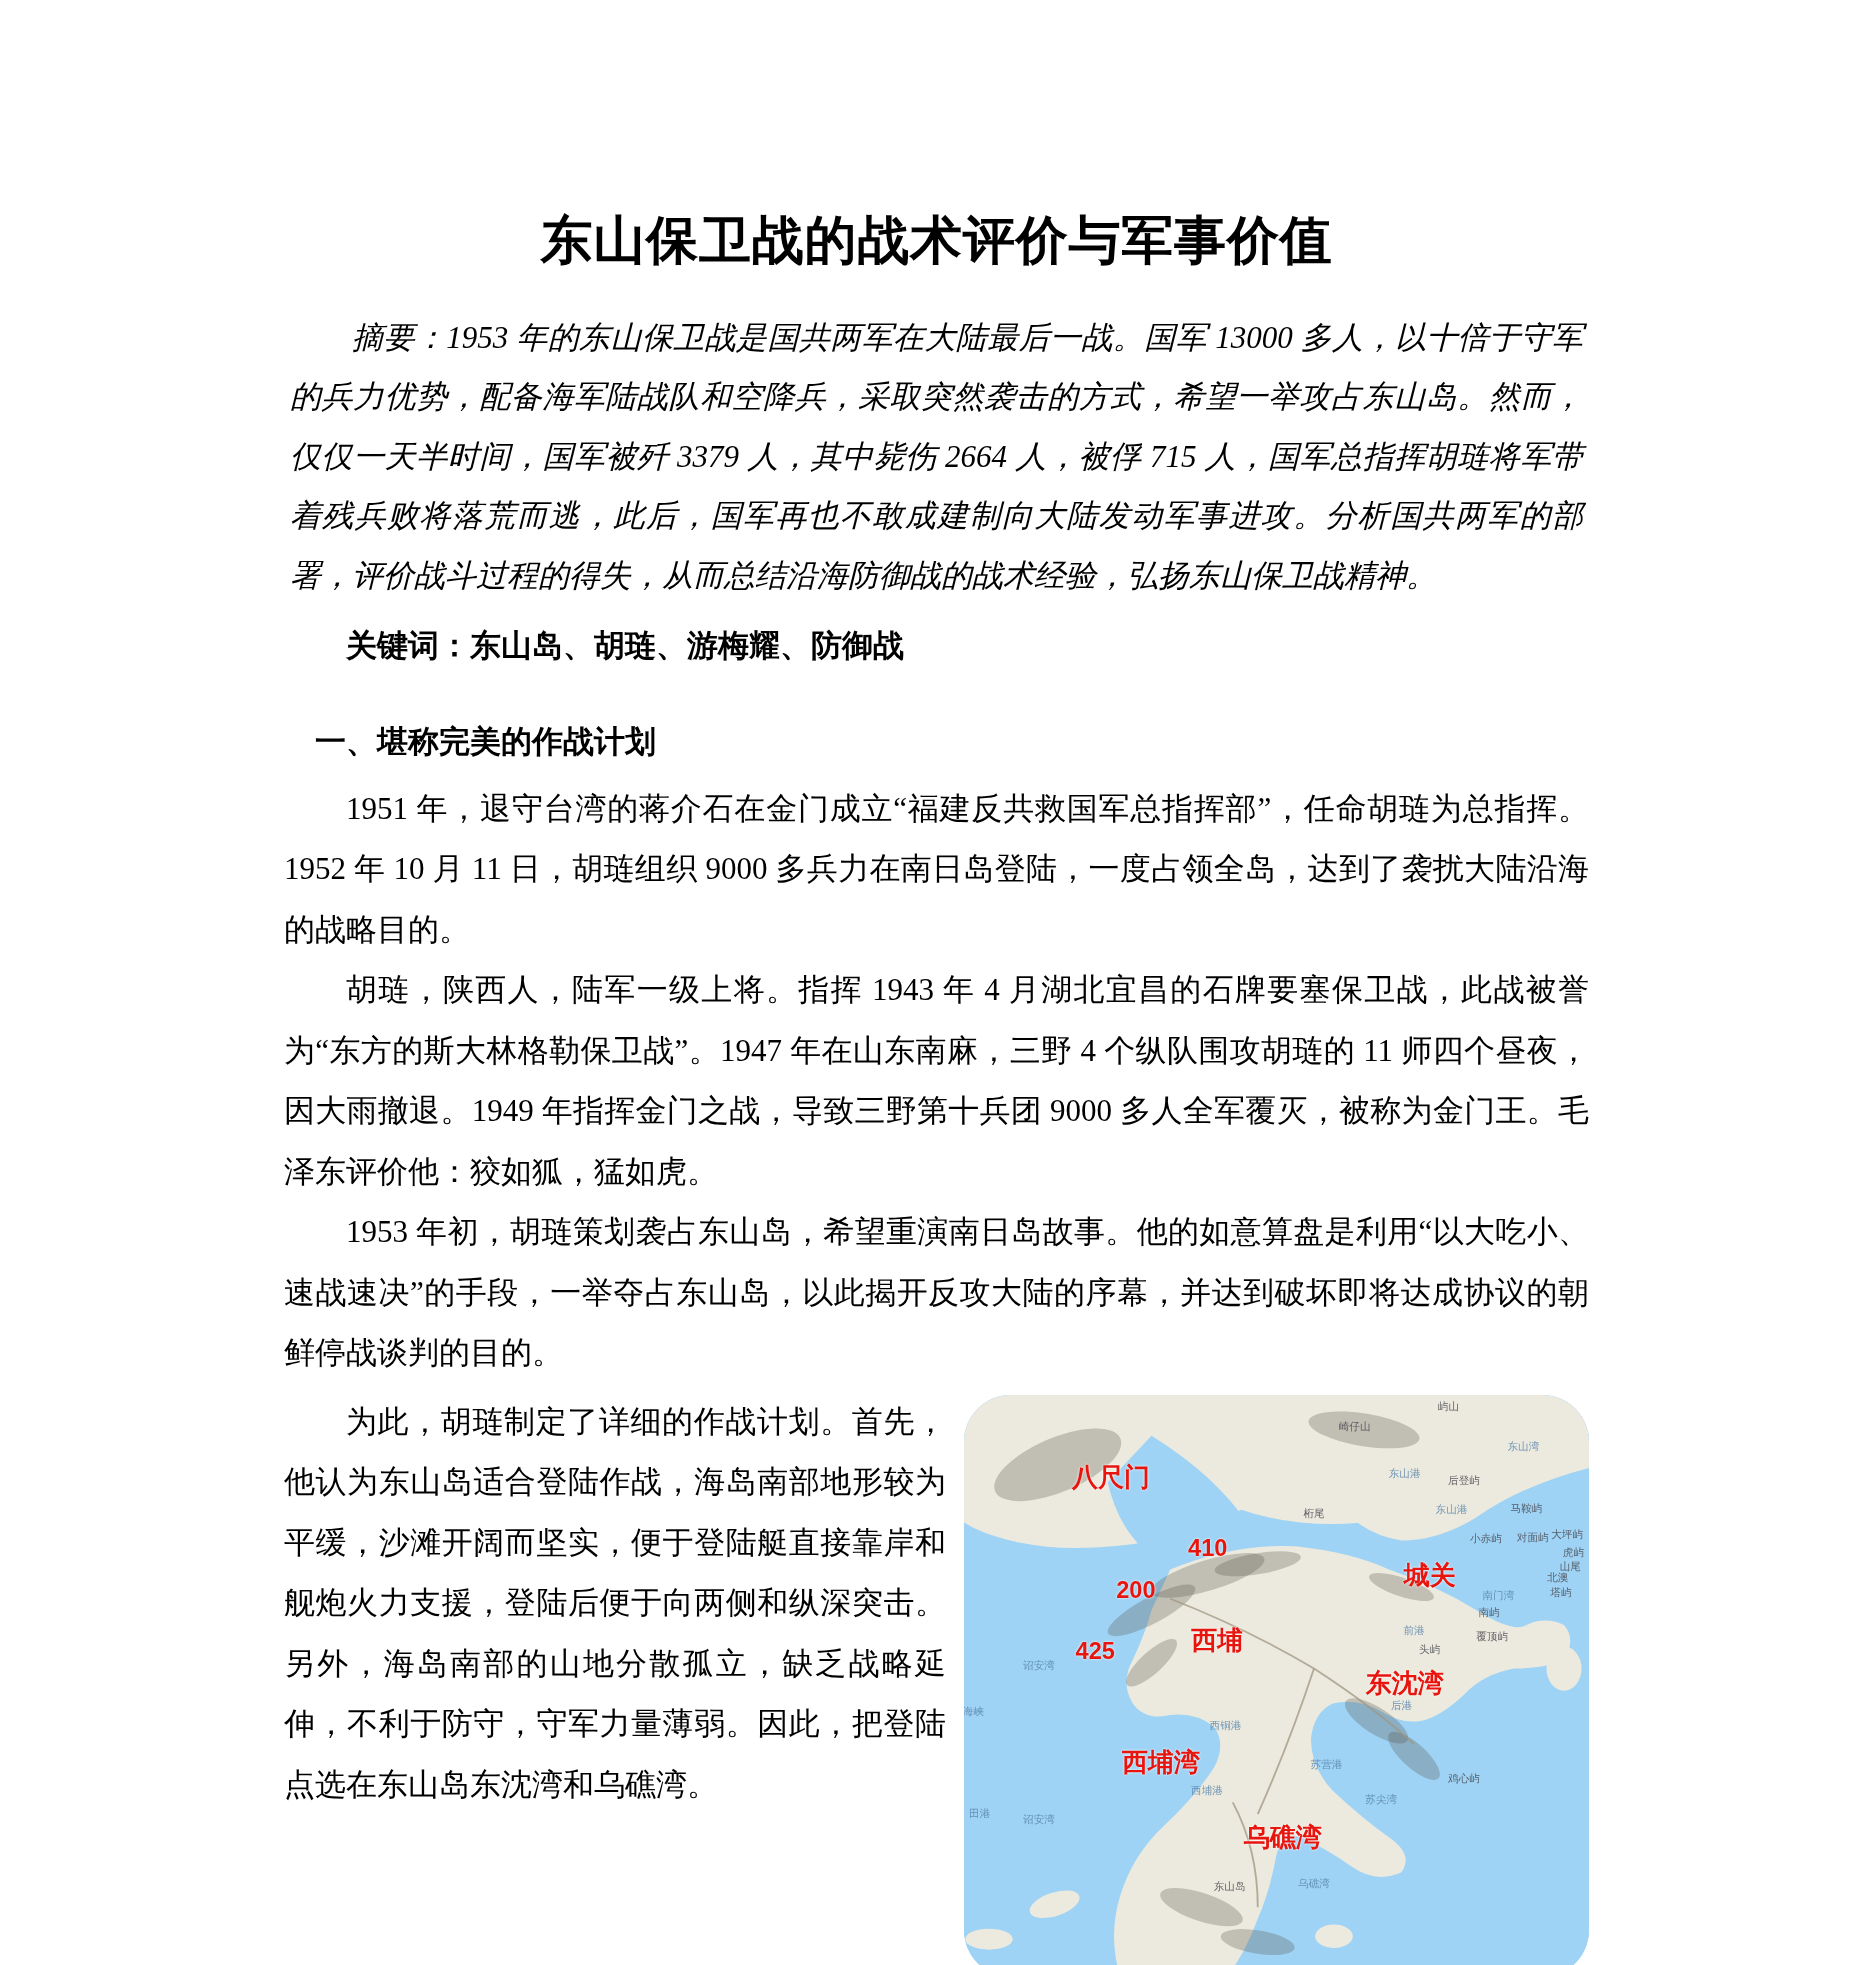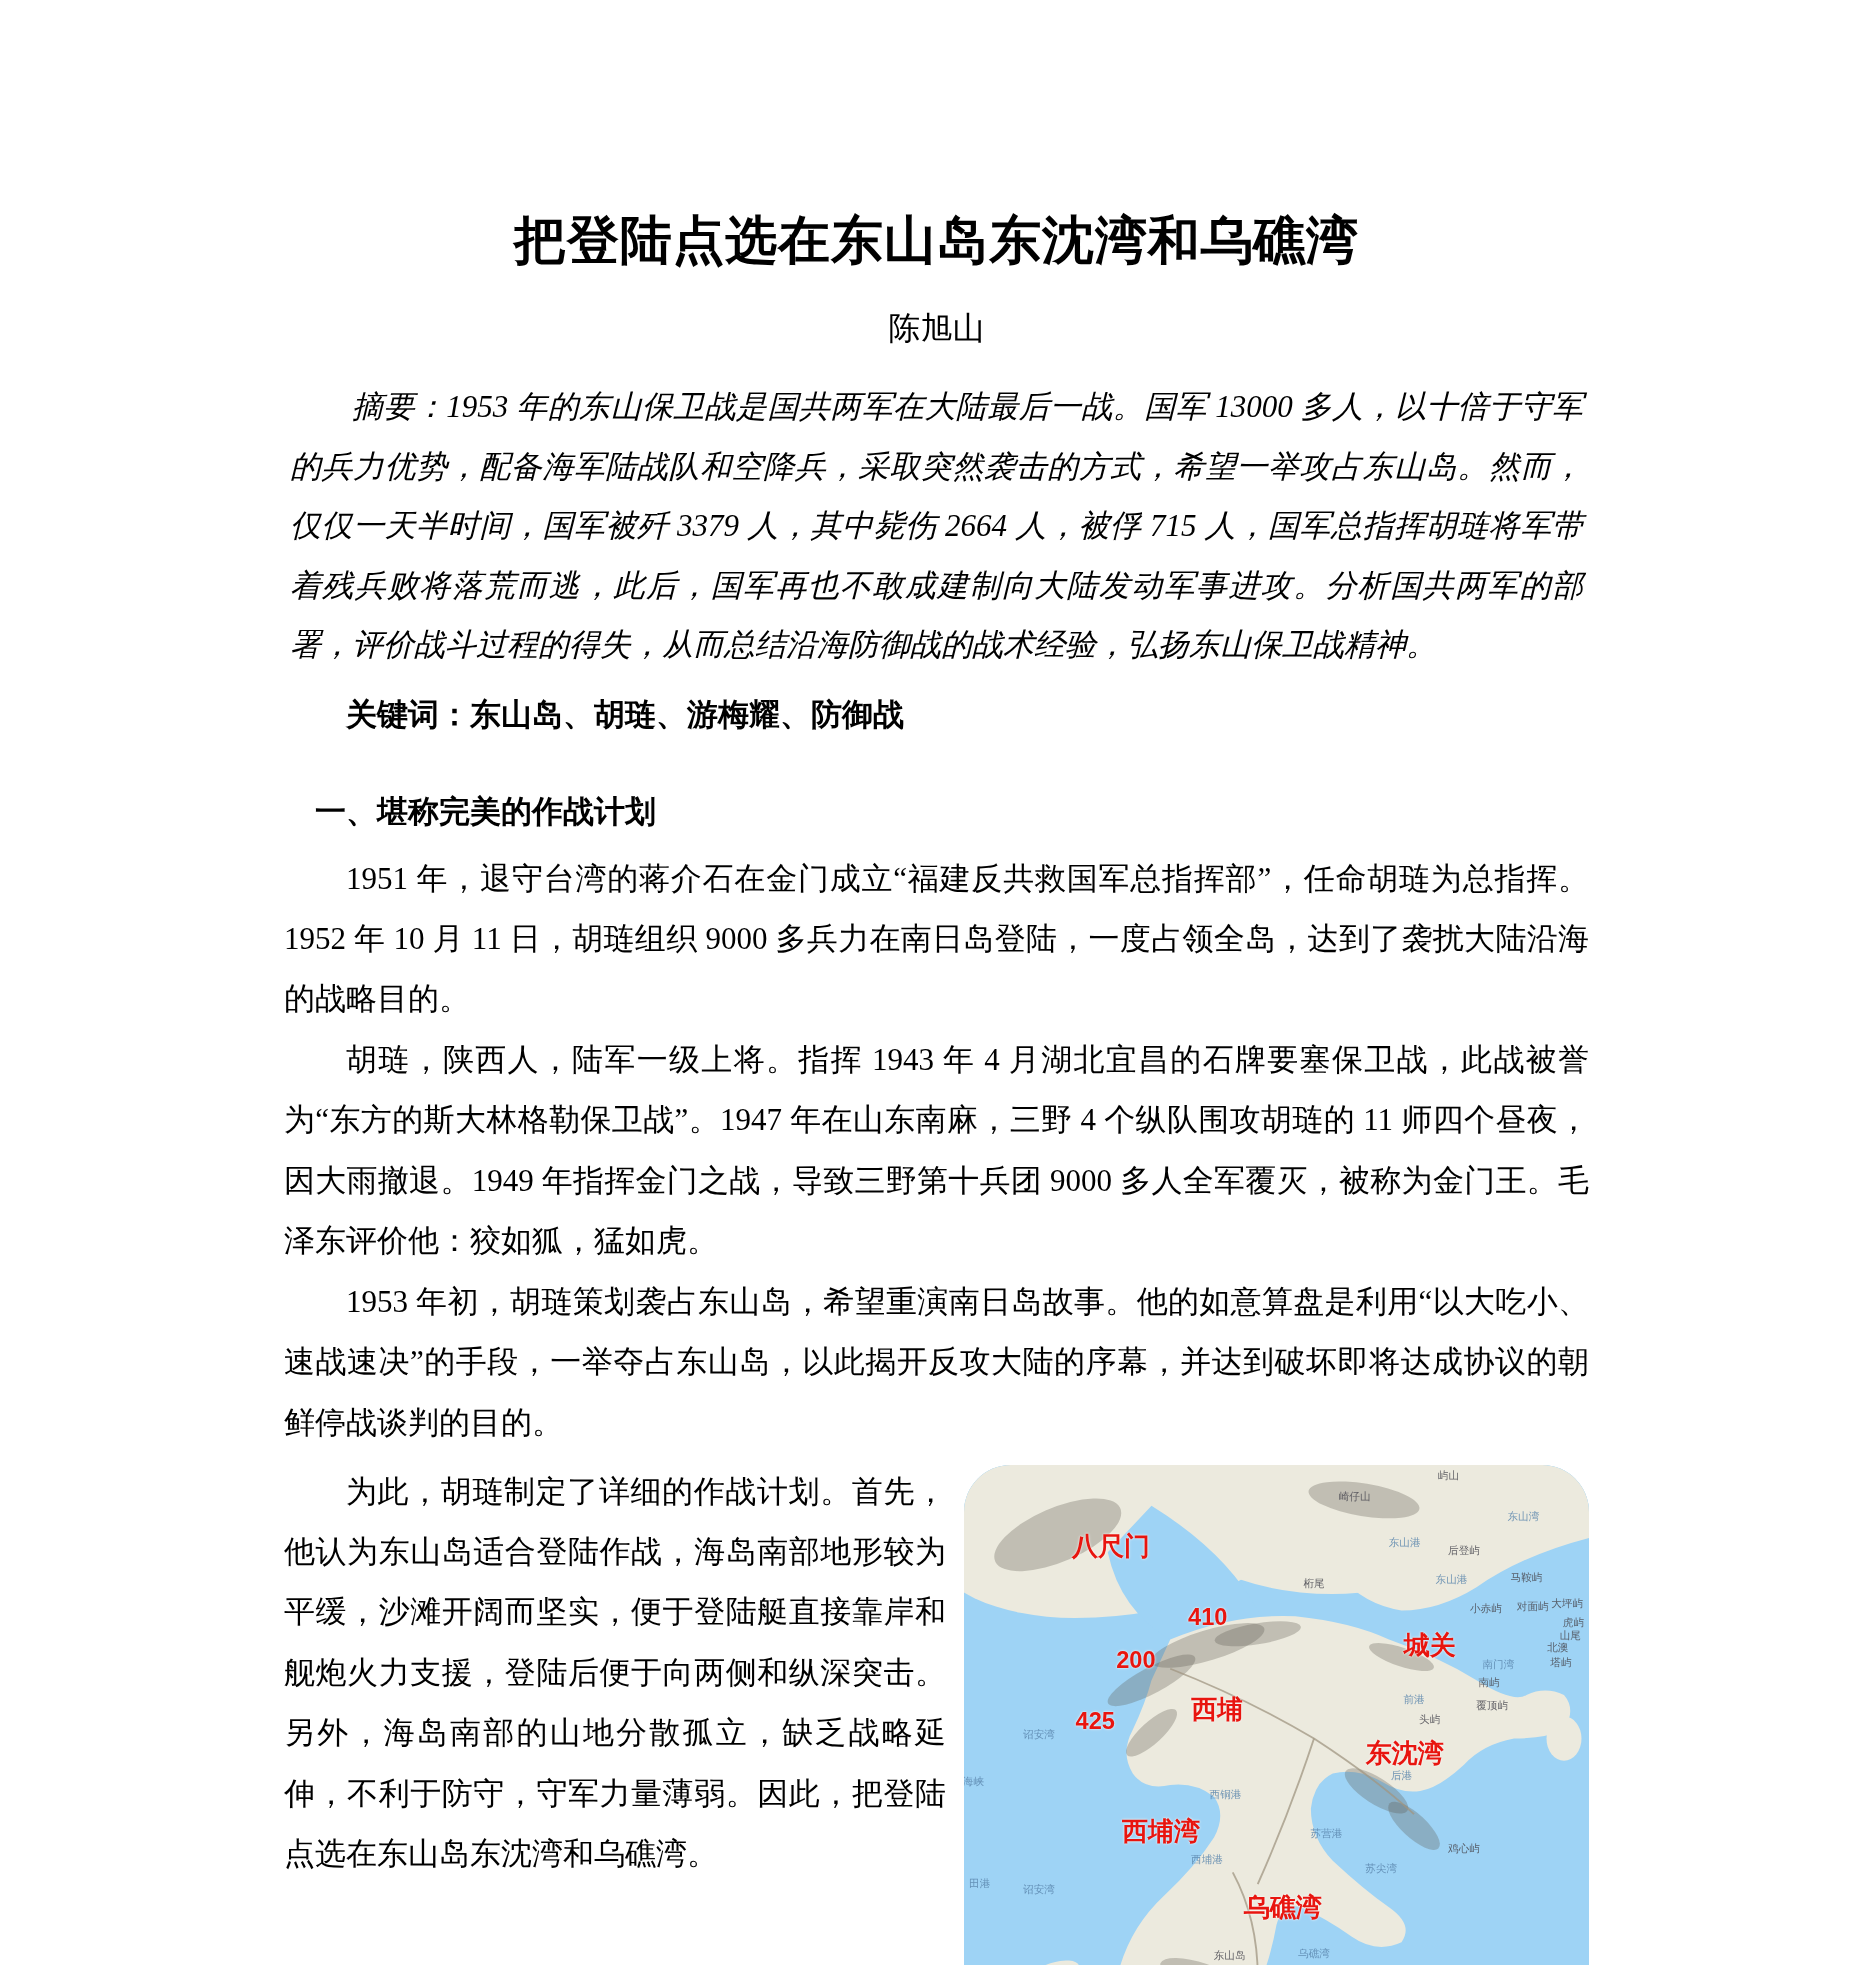--- a/index.html
+++ b/index.html
@@ -171,22 +171,21 @@
   .map-minor.sea-name { color: #5b86ad; }
 
   .clearfix::after { content: ""; display: block; clear: both; }
 </style>
 </head>
 <body>
 
 <div class="page">
   <div class="content">
 
-    <h1 class="doc-title">把登陆点选在东山岛东沈湾和乌礁湾</h1>
-    <div class="doc-author">陈旭山</div>
+    <h1 class="doc-title">东山保卫战的战术评价与军事价值</h1>
 
     <div class="abstract-block">
       <p>摘要：1953 年的东山保卫战是国共两军在大陆最后一战。国军 13000 多人，以十倍于守军的兵力优势，配备海军陆战队和空降兵，采取突然袭击的方式，希望一举攻占东山岛。然而，仅仅一天半时间，国军被歼 3379 人，其中毙伤 2664 人，被俘 715 人，国军总指挥胡琏将军带着残兵败将落荒而逃，此后，国军再也不敢成建制向大陆发动军事进攻。分析国共两军的部署，评价战斗过程的得失，从而总结沿海防御战的战术经验，弘扬东山保卫战精神。</p>
     </div>
 
     <div class="keywords-line">
       <span class="kw-label">关键词：</span><span>东山岛、胡琏、游梅耀、防御战</span>
     </div>
 
     <div class="section-heading">一、堪称完美的作战计划</div>

